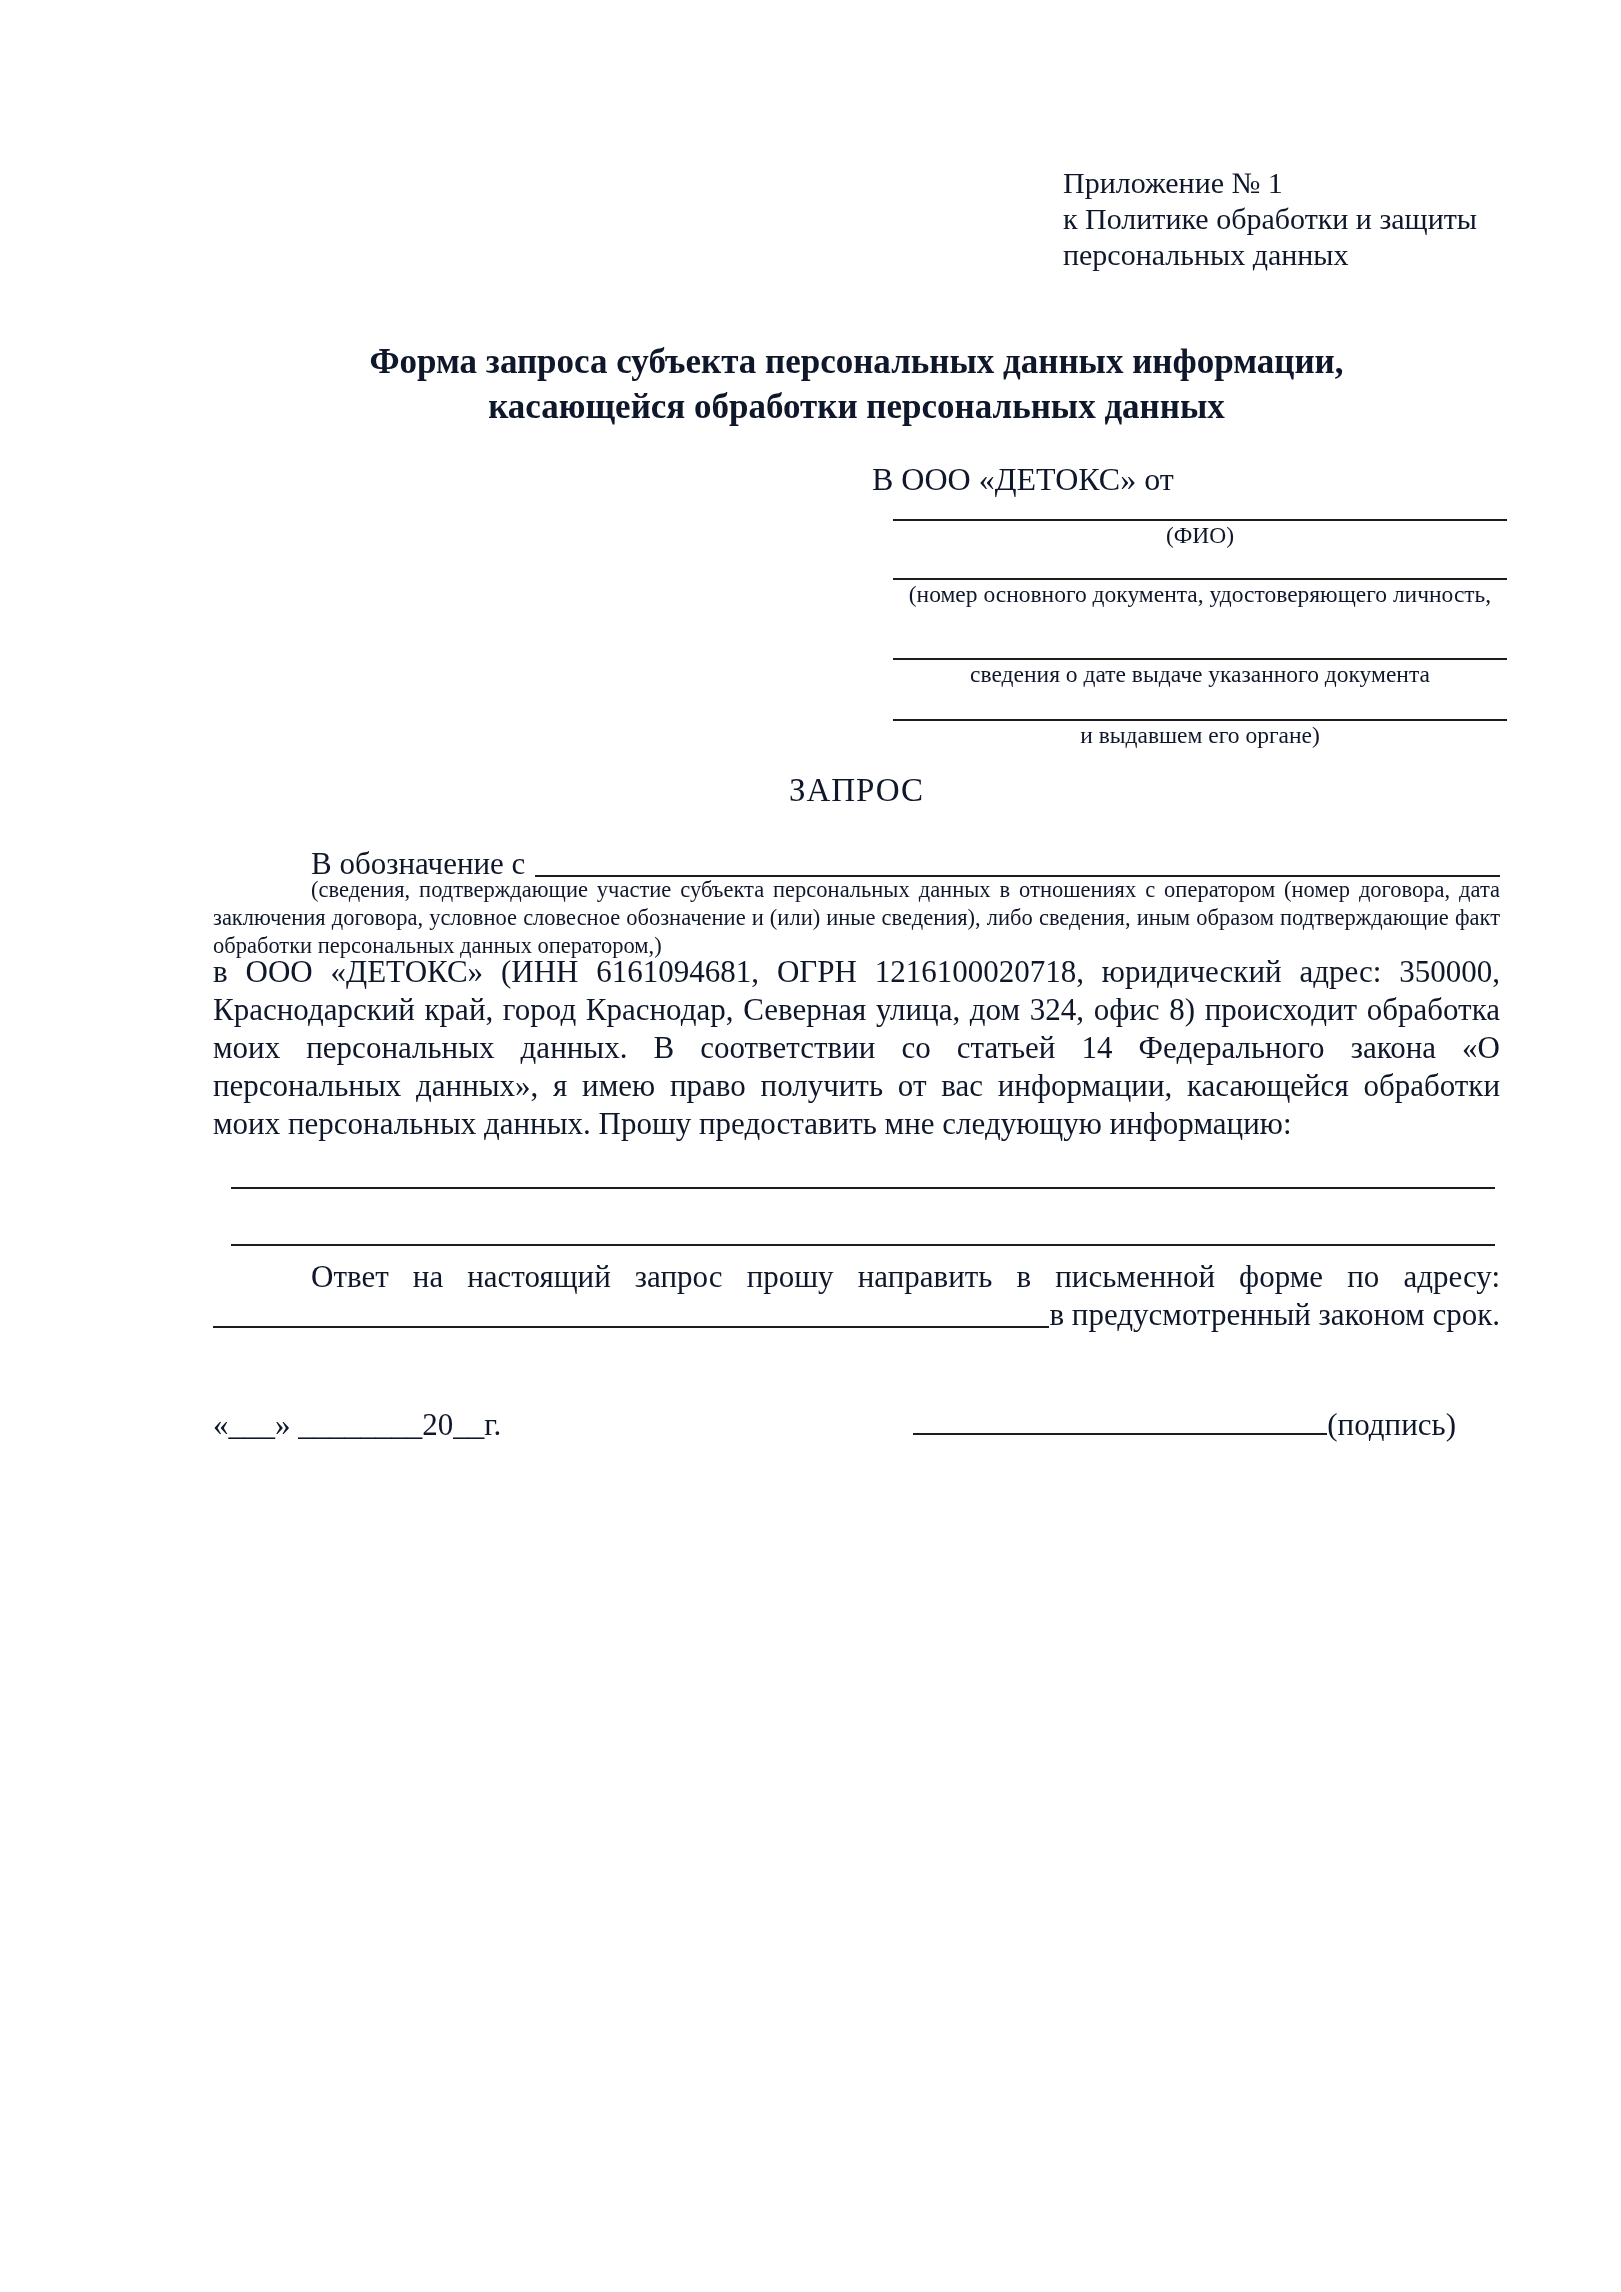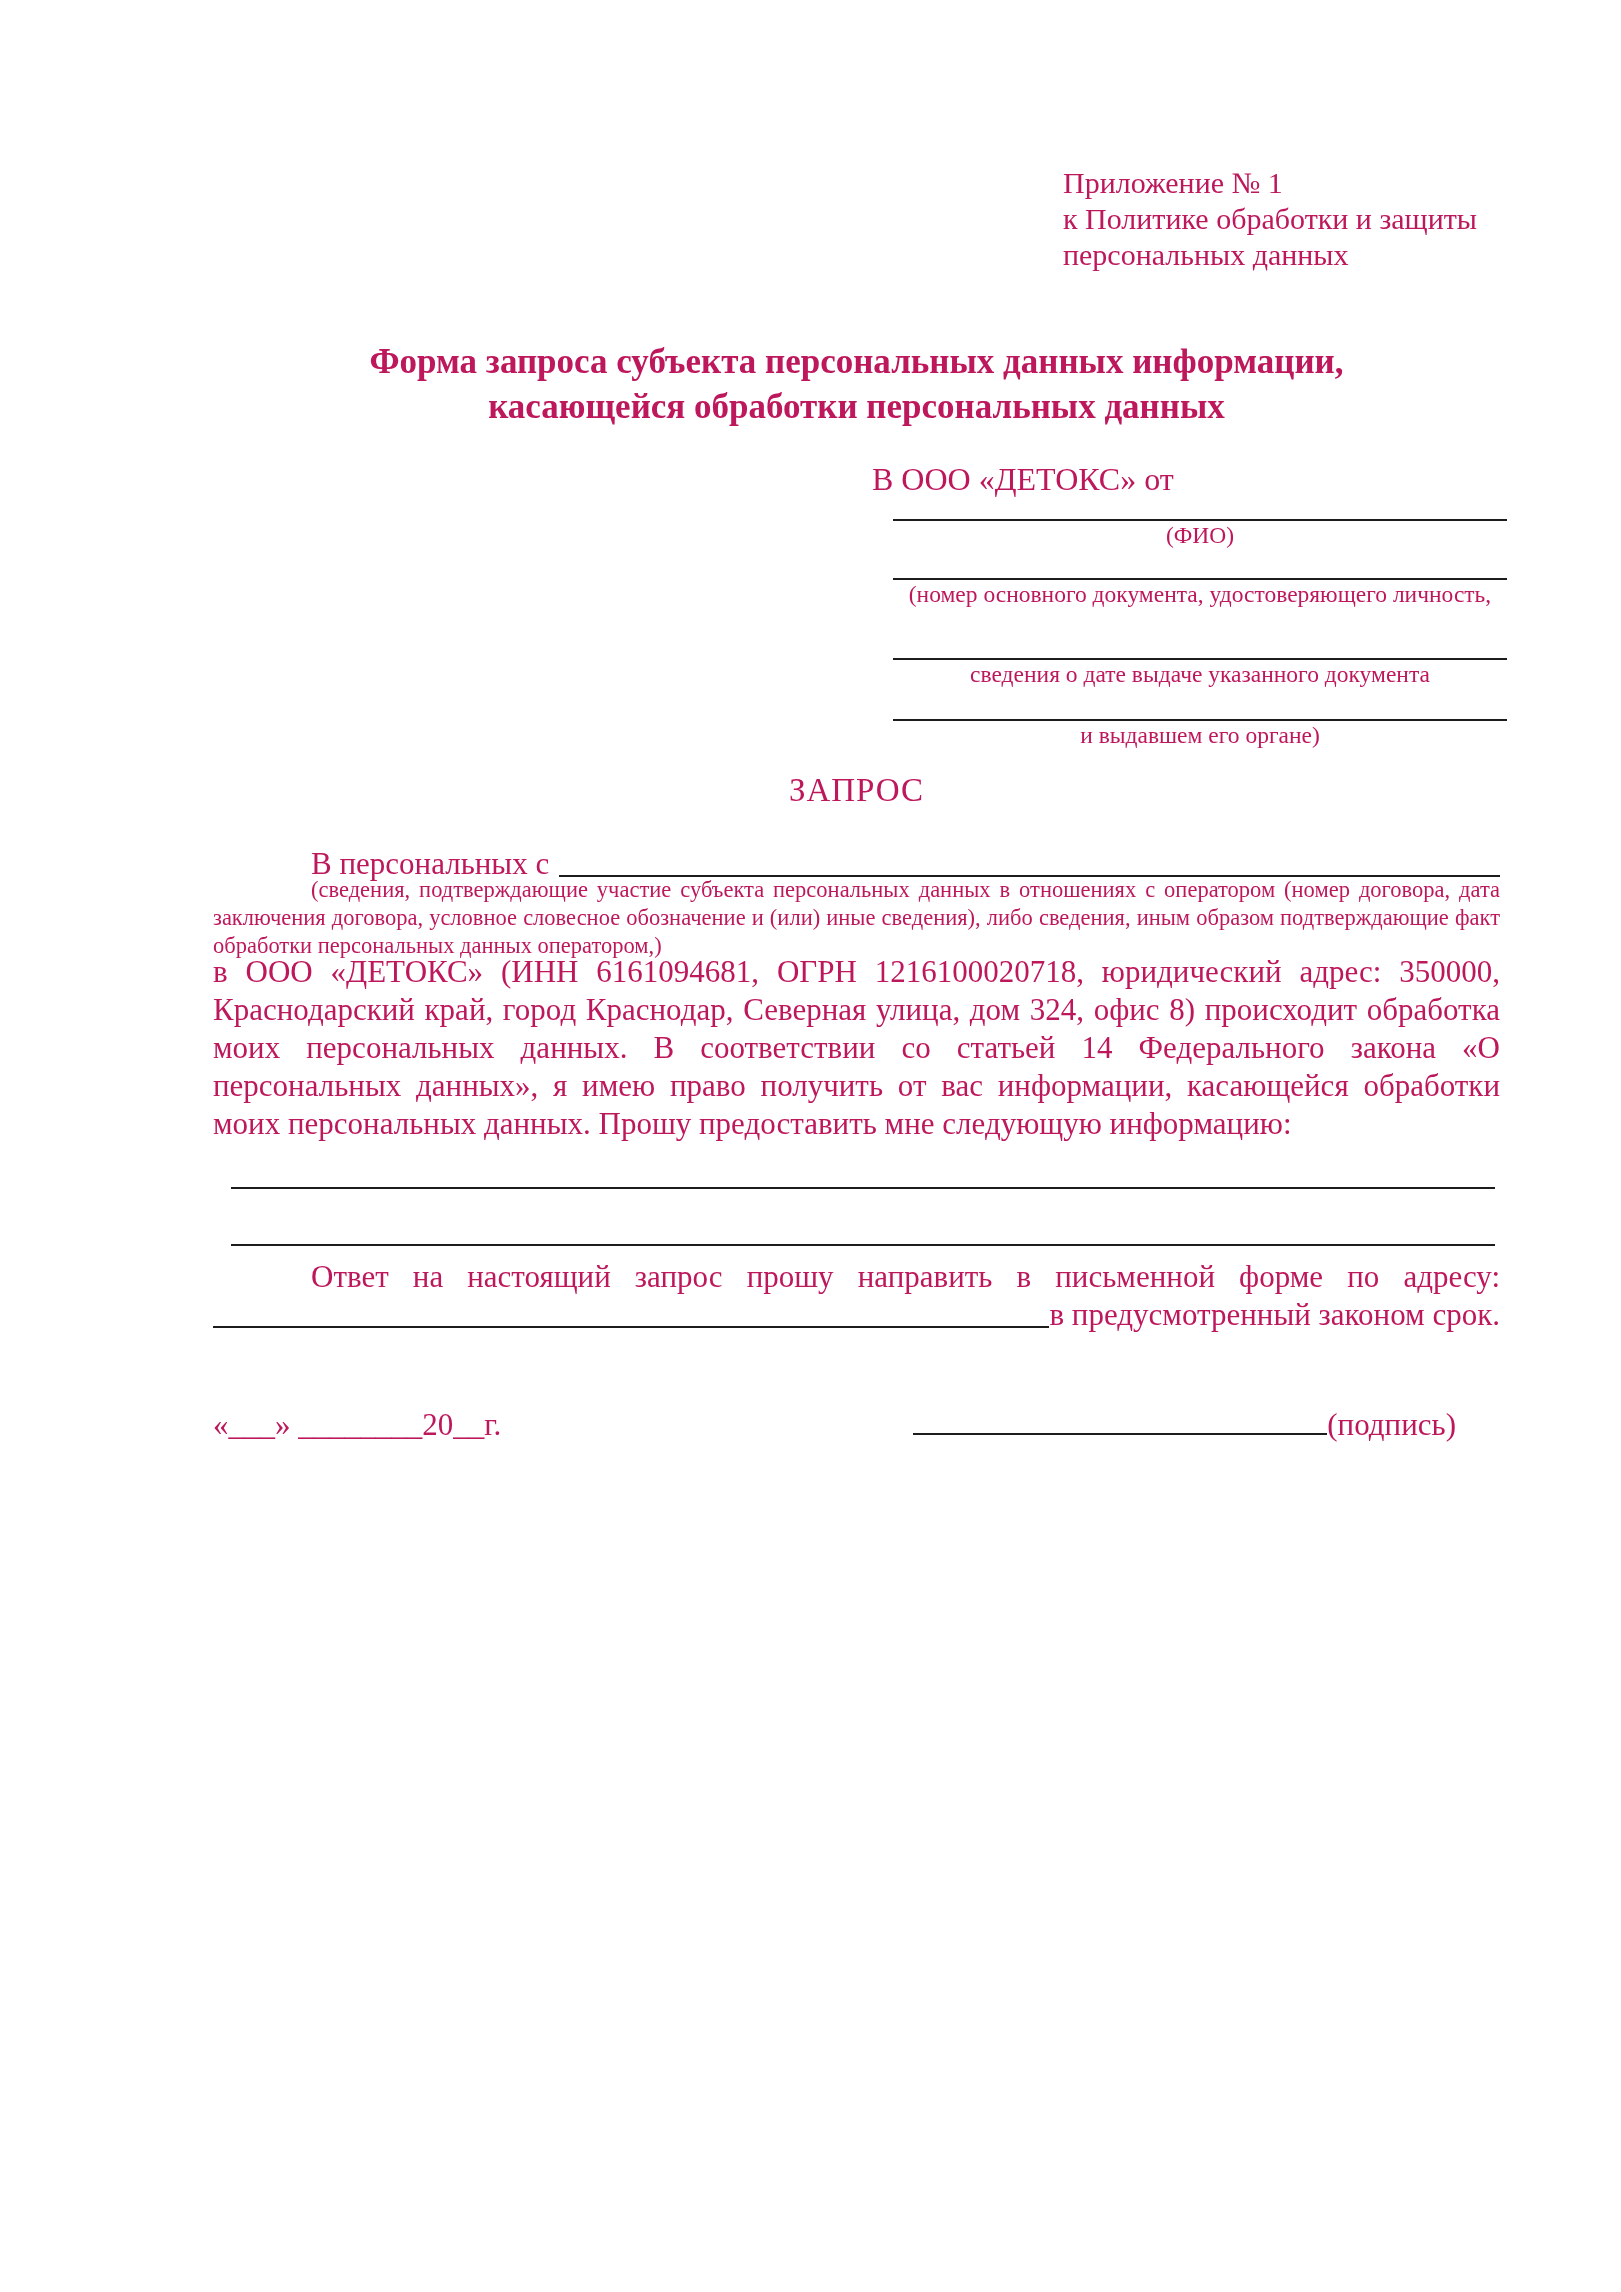--- a/index.html
+++ b/index.html
@@ -2,21 +2,21 @@
 <html><head>
 <meta charset="utf-8">
 <style>
   * { margin: 0; padding: 0; box-sizing: border-box; }
   html, body { background: #ffffff; }
   .page {
     position: relative;
     width: 1621px;
     height: 2293px;
     background: #ffffff;
-    color: #be185d;
+    color: #0f172a;
     font-family: "Liberation Serif", "DejaVu Serif", serif;
     overflow: hidden;
   }
   .appendix {
     position: absolute;
     left: 1063px;
     top: 165px;
     font-size: 30px;
     line-height: 36px;
   }
@@ -183,21 +183,21 @@
   </div>
 
   <div class="field" style="top:719px">
     <div class="rule"></div>
     <div class="cap">и выдавшем его органе)</div>
   </div>
 
   <div class="zapros">ЗАПРОС</div>
 
   <div class="accordance">
-    <span class="label">В персональных с</span>
+    <span class="label">В обозначение с</span>
     <span class="fill"></span>
   </div>
 
   <div class="note">(сведения, подтверждающие участие субъекта персональных данных в отношениях с оператором (номер договора, дата заключения договора, условное словесное обозначение и (или) иные сведения), либо сведения, иным образом подтверждающие факт обработки персональных данных оператором,)</div>
 
   <div class="bodytext">в ООО «ДЕТОКС» (ИНН 6161094681, ОГРН 1216100020718, юридический адрес: 350000, Краснодарский край, город Краснодар, Северная улица, дом 324, офис 8) происходит обработка моих персональных данных. В соответствии со статьей 14 Федерального закона «О персональных данных», я имею право получить от вас информации, касающейся обработки моих персональных данных. Прошу предоставить мне следующую информацию:</div>
 
   <div class="blankline blank1"></div>
   <div class="blankline blank2"></div>
 

